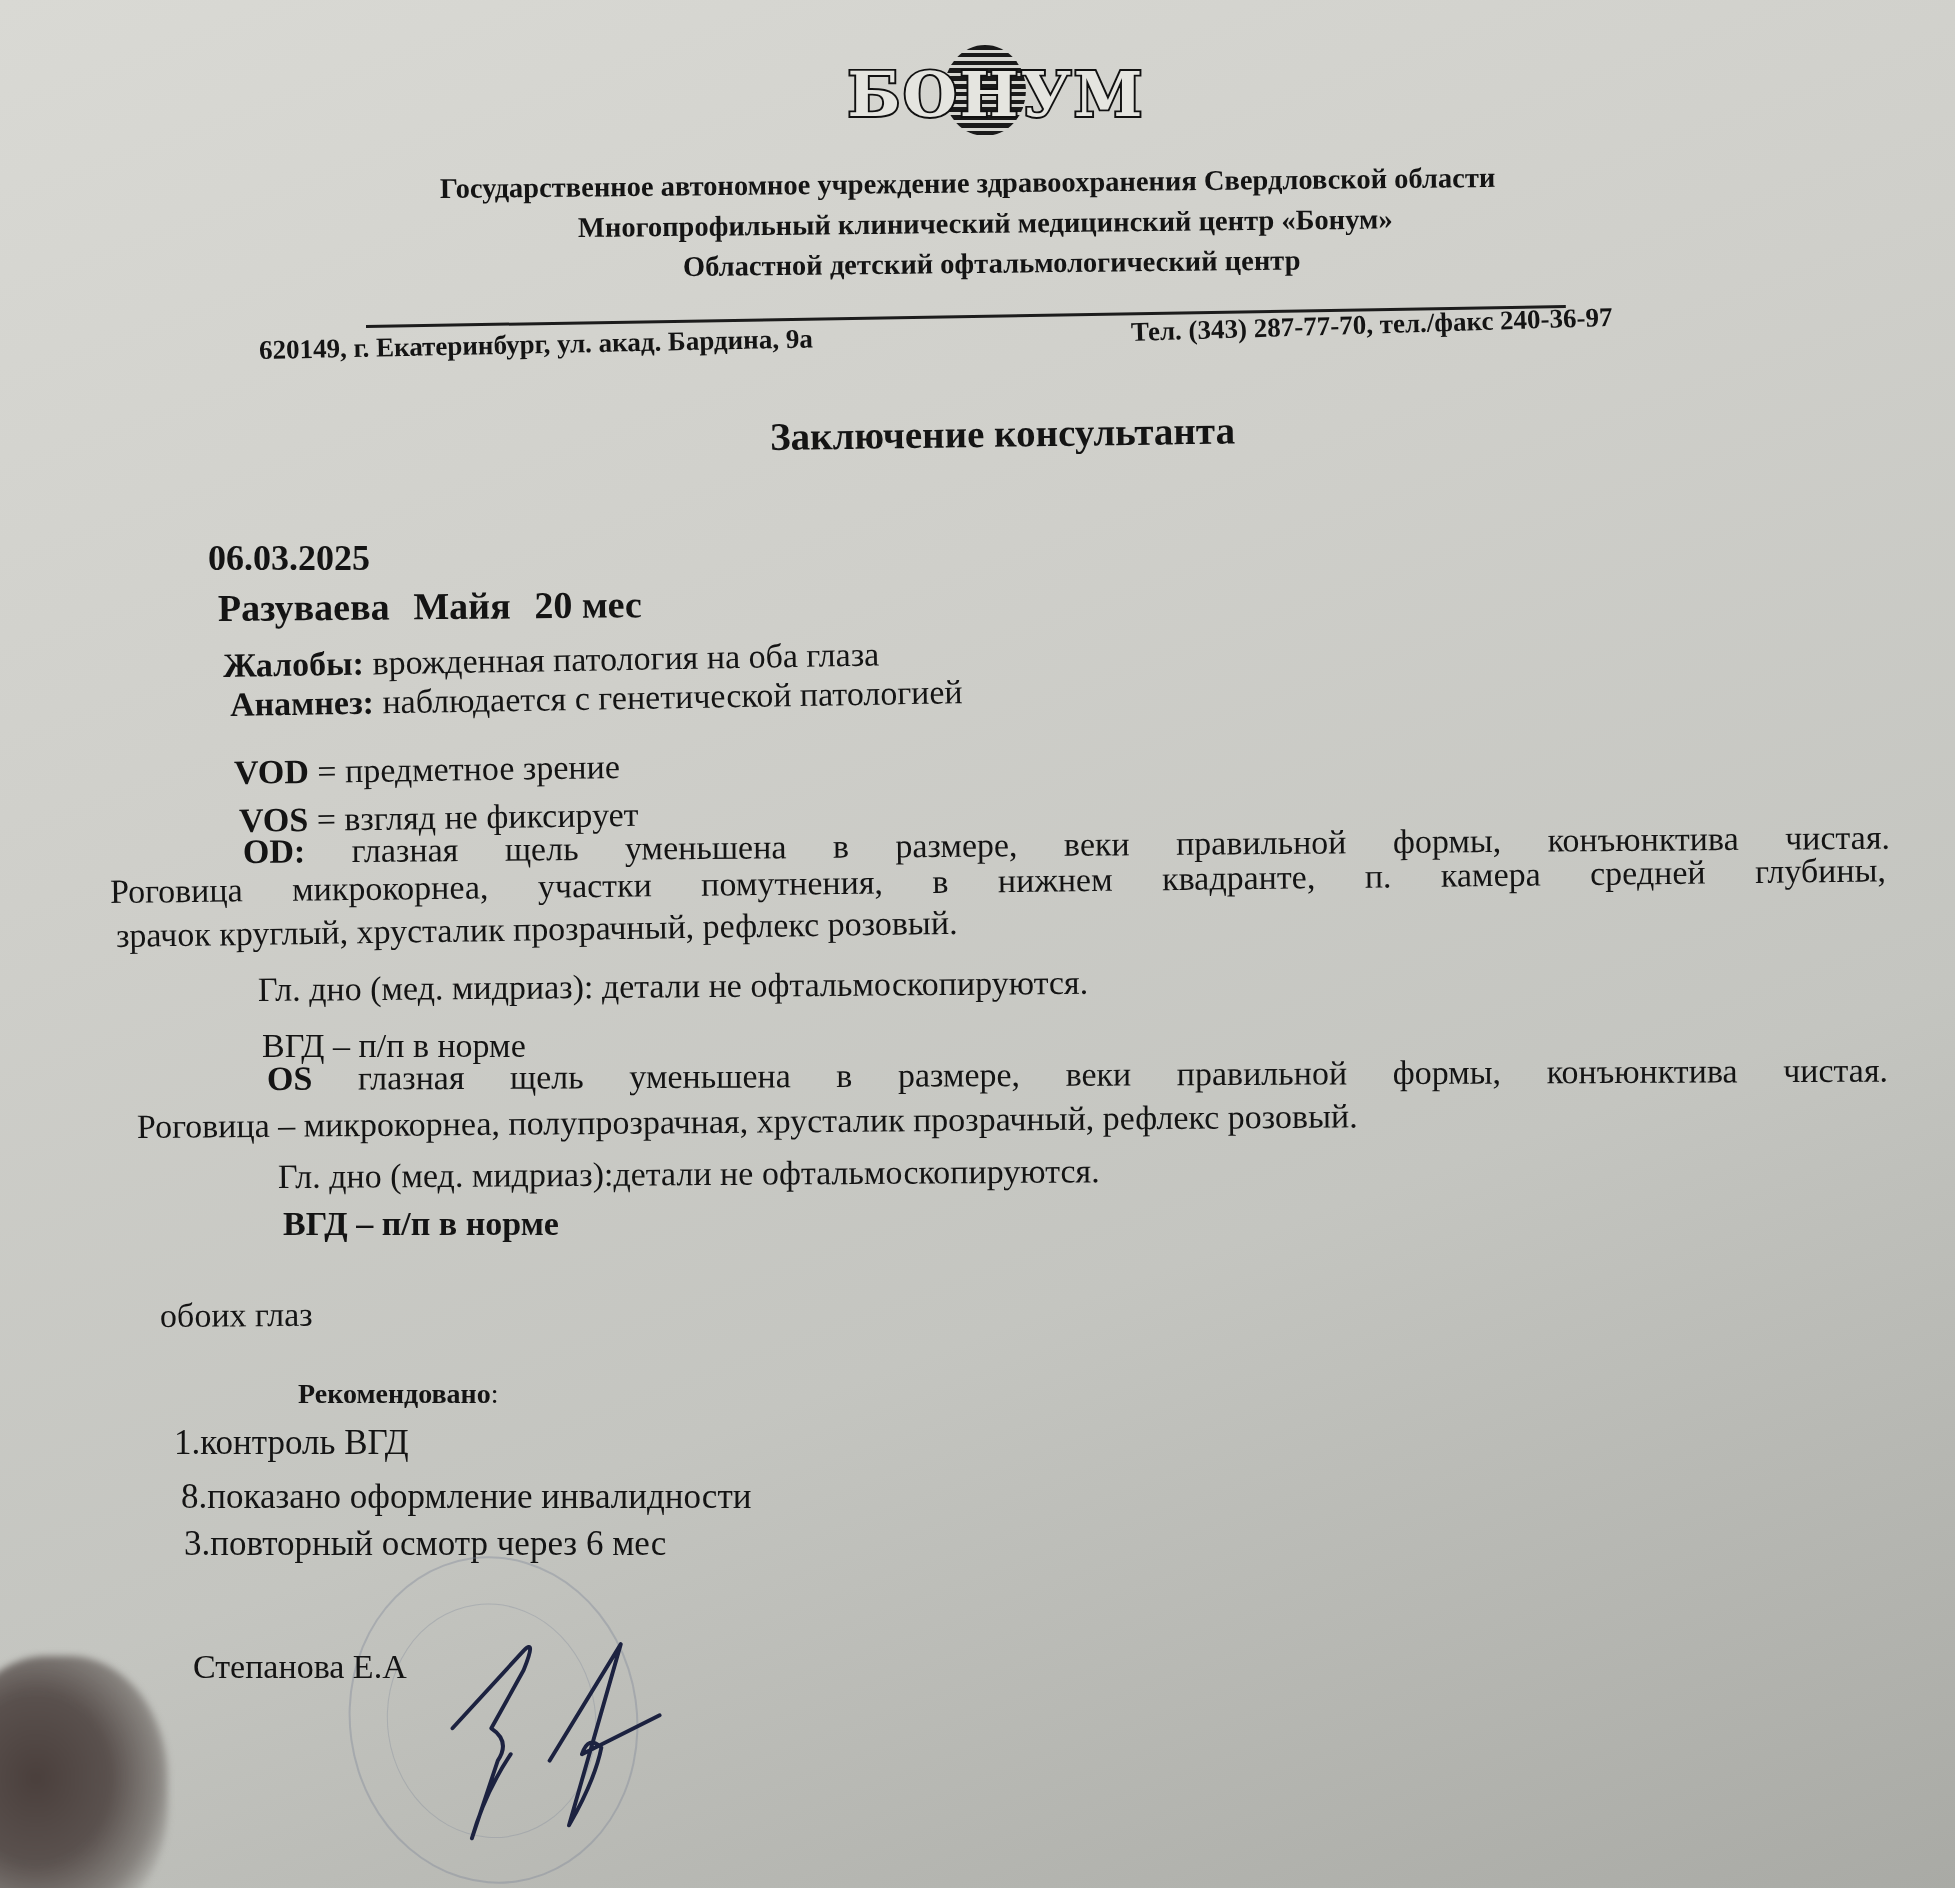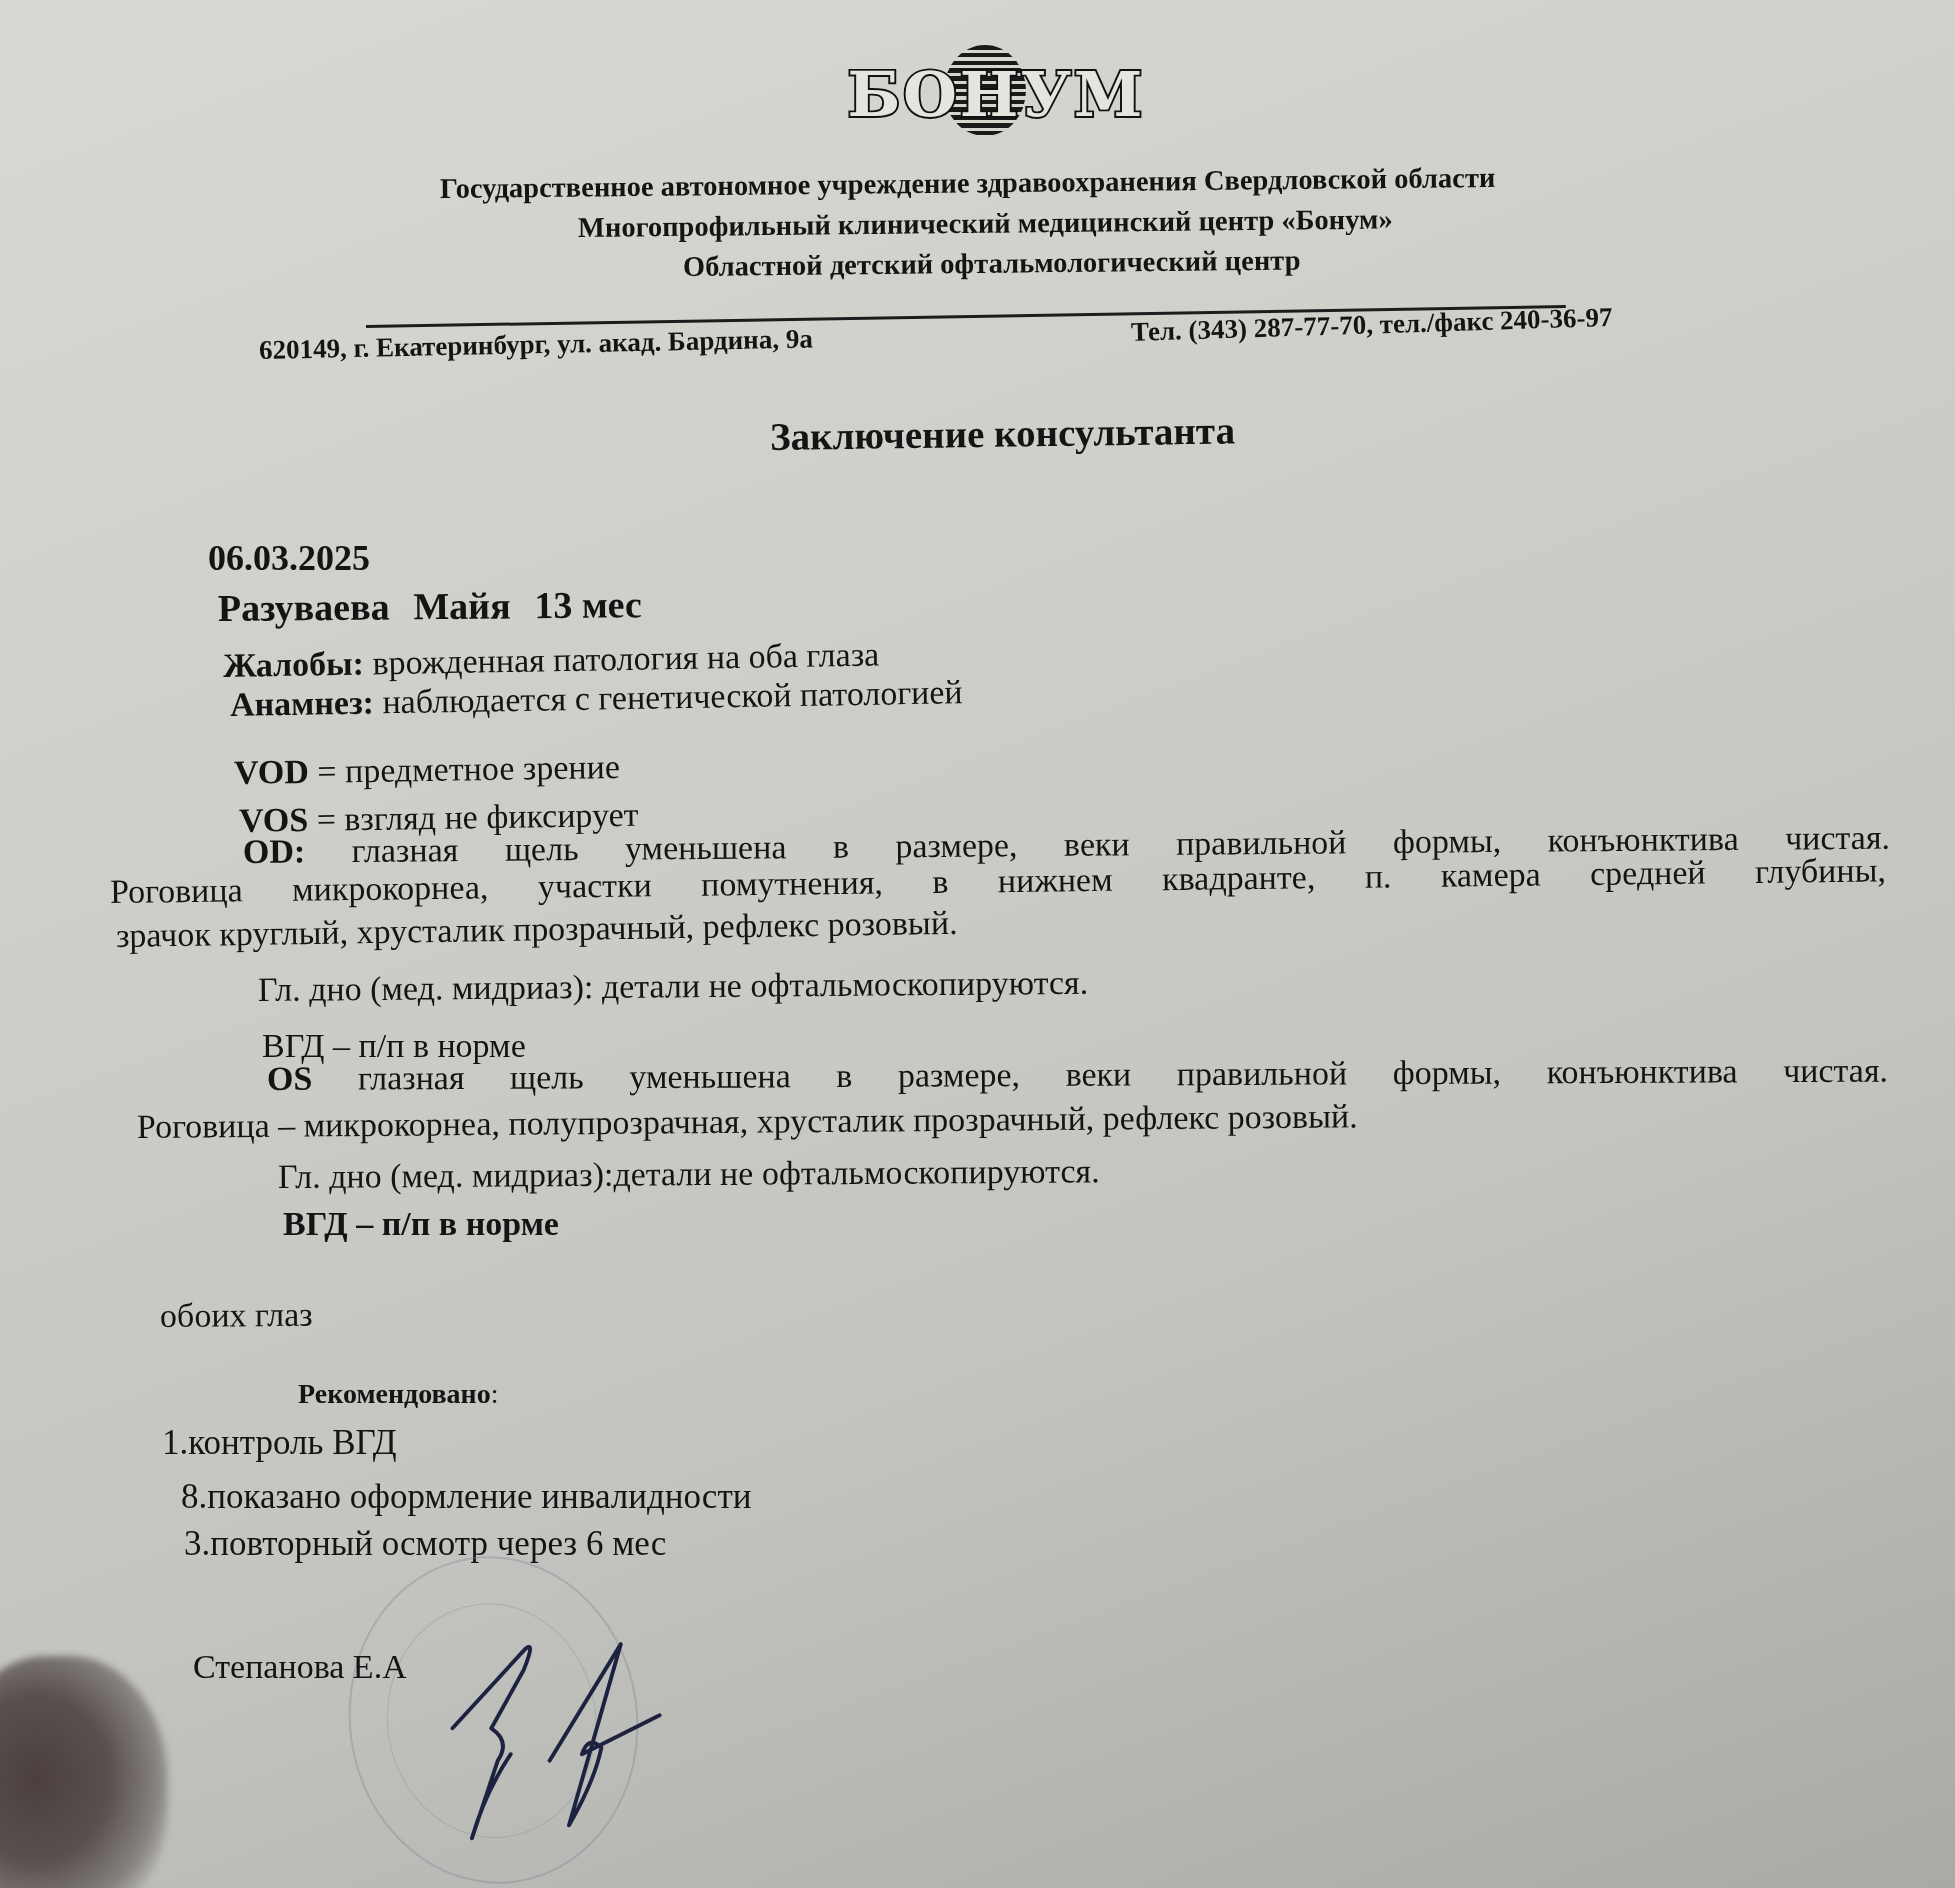--- a/index.html
+++ b/index.html
@@ -50,21 +50,21 @@
 
   .os1 { left: 267px; top: 1060px; width: 1621px; transform: rotate(-0.3deg); }
   .os2 { left: 137px; top: 1108px; transform: rotate(-0.5deg); }
   .os-fundus { left: 278px; top: 1158px; transform: rotate(-0.4deg); }
   .os-iop { left: 283px; top: 1205px; font-weight: bold; }
   .dx1 { left: 285px; top: 1249px; width: 1624px; }
   .dx2 { left: 160px; top: 1297px; transform: rotate(-0.5deg); }
 
   .rec-h { left: 298px; top: 1378px; font-weight: bold; font-size: 28px; }
   .rec { font-size: 35px; }
-  .rec1 { left: 162px; top: 1423px; }
+  .rec1 { left: 174px; top: 1423px; }
   .rec2 { left: 181px; top: 1477px; }
   .rec3 { left: 184px; top: 1524px; }
 
   .signer { left: 193px; top: 1612px; font-size: 34px; margin-top: 36px; }
 
   .stamp { left: 349px; top: 1556px; width: 285px; height: 324px; border-radius: 50%;
     border: 2.6px solid rgba(120,130,150,0.35); transform: rotate(-8deg); }
   .stamp::after { content: ""; position: absolute; left: 36px; top: 45px; width: 207px; height: 233px; border-radius: 50%;
     border: 1.9px solid rgba(120,130,150,0.3); }
   .signature { left: 446px; top: 1631px; width: 246px; height: 214px; }
@@ -88,21 +88,21 @@
 
   <div class="abs rule"></div>
   <div class="abs addr">620149, г. Екатеринбург, ул. акад. Бардина, 9а</div>
   <div class="abs phone">Тел. (343) 287-77-70, тел./факс 240-36-97</div>
 
   <div class="abs title">Заключение консультанта</div>
   <div class="abs date">06.03.2025</div>
   <div class="abs patient">
     <span>Разуваева</span>
     <span>Майя</span>
-    <span>13 мес</span>
+    <span>20 мес</span>
   </div>
 
   <div class="abs line complaints">
     <span class="b">Жалобы:</span><span> врожденная патология на оба глаза</span>
   </div>
   <div class="abs line anamnesis">
     <span class="b">Анамнез:</span><span>  наблюдается с генетической патологией</span>
   </div>
   <div class="abs line vod">
     <span class="b">VOD</span><span> =  предметное зрение</span>

